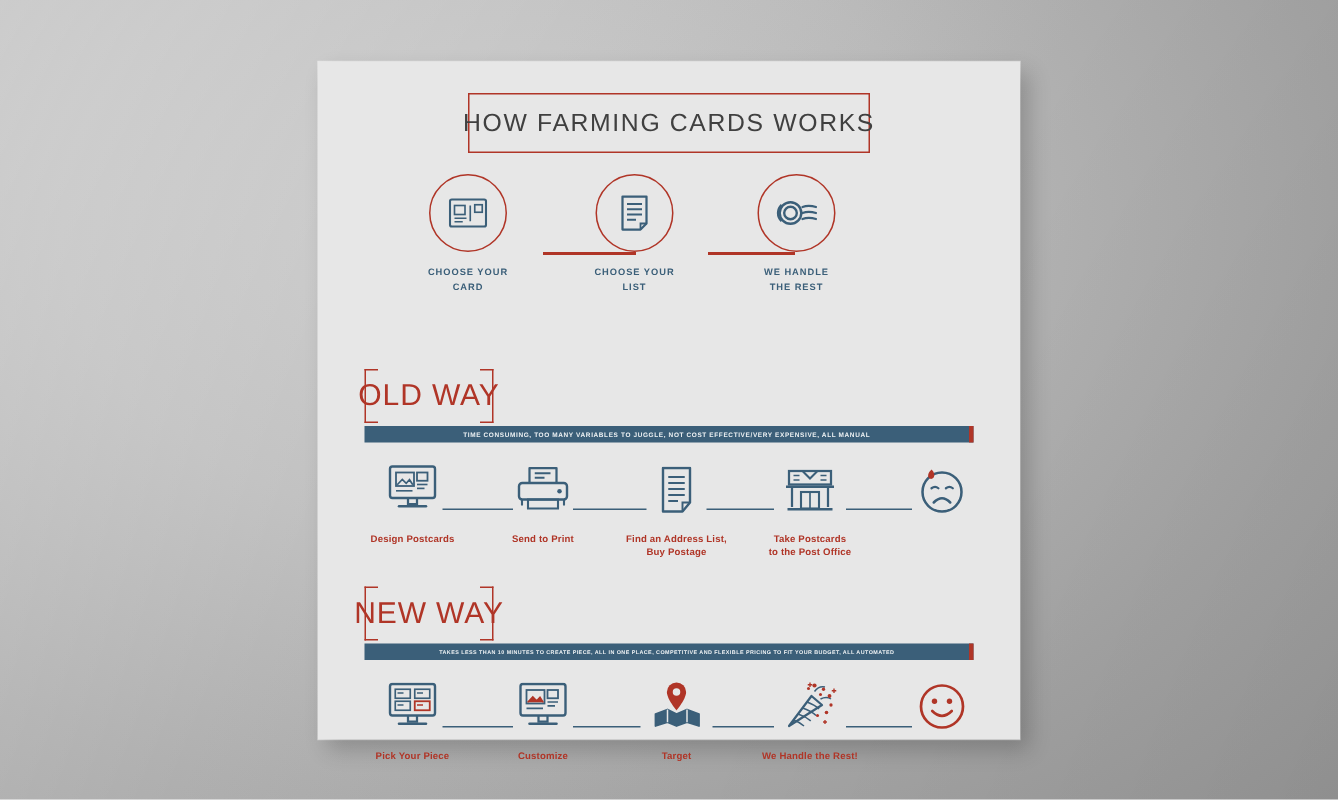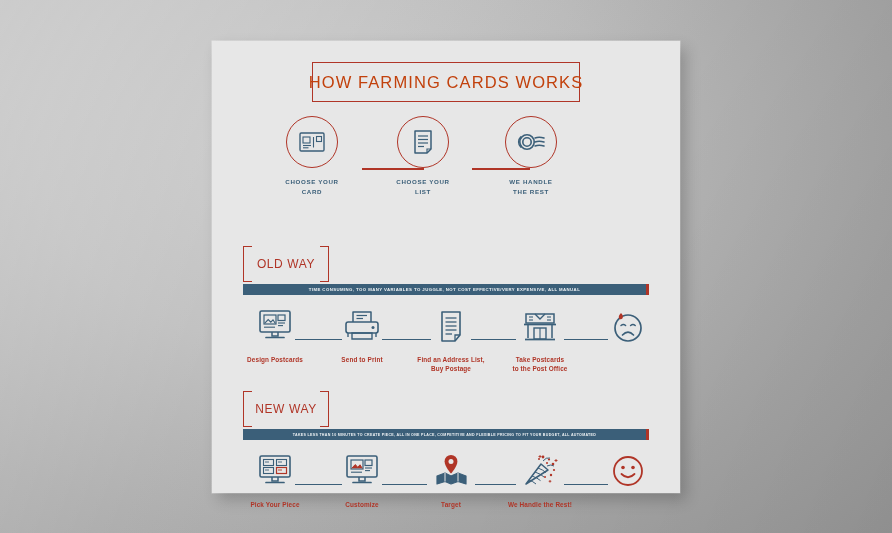--- a/index.html
+++ b/index.html
@@ -38,21 +38,21 @@
     top: 21px;
     width: 268px;
     height: 40px;
     border: 1.6px solid #b03527;
     box-sizing: border-box;
     display: flex;
     align-items: center;
     justify-content: center;
   }
   .title-text {
-    color: #c2410c;
+    color: #404040;
     font-size: 16.5px;
     letter-spacing: 1.1px;
     font-weight: 500;
     white-space: nowrap;
   }
 
   
   .steps {
     position: absolute;
     left: 0;
@@ -122,21 +122,21 @@
     border-bottom: 1.6px solid #b03527;
     box-sizing: border-box;
   }
   .badge .bracket.left { left: 0; border-left: 1.6px solid #b03527; }
   .badge .bracket.right { right: 0; border-right: 1.6px solid #b03527; }
   .badge .badge-text {
     position: absolute;
     left: 0; right: 0; top: 0; bottom: 0;
     display: flex; align-items: center; justify-content: center;
     color: #b03527;
-    font-size: 12px;
+    font-size: 20px;
     letter-spacing: 0.6px;
     font-weight: 500;
     white-space: nowrap;
   }
 
   .banner {
     position: absolute;
     left: 31px;
     top: 38px;
     width: 406px;

